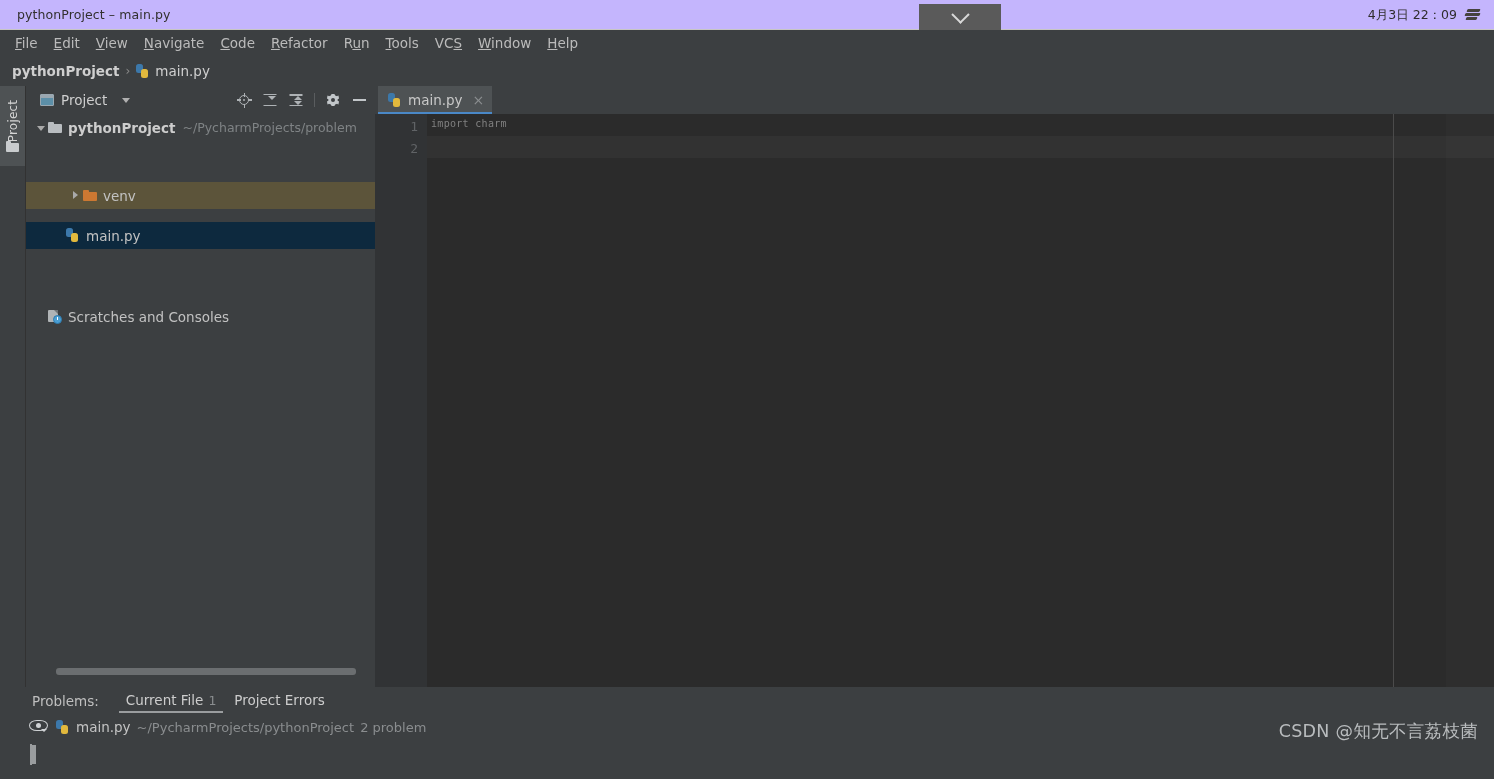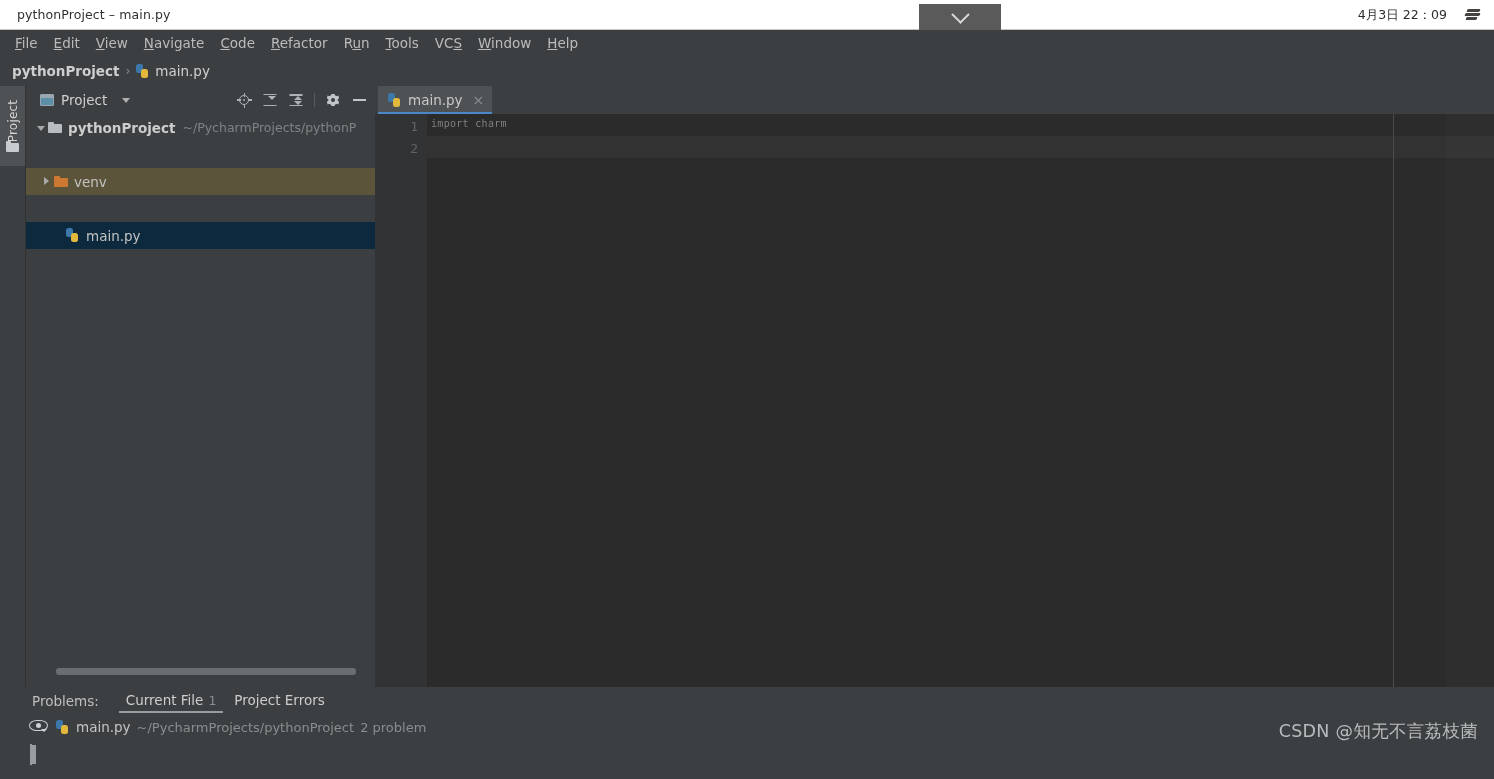--- a/index.html
+++ b/index.html
@@ -11,41 +11,41 @@
     font-family: "DejaVu Sans", "Liberation Sans", sans-serif;
     overflow: hidden;
     position: relative;
     -webkit-font-smoothing: antialiased;
   }
   .app { position: relative; width: 1494px; height: 779px; background: #3c3f41; }
 
   
   .titlebar {
     position: absolute; left: 0; top: 0; width: 1494px; height: 30px;
-    background: #ffffff;
+    background: #c4b5fd;
     display: flex; align-items: center;
     border-bottom: 1px solid #c8c6c4;
     box-sizing: border-box;
   }
   .titlebar-text {
     font-size: 12.5px; color: #32302f; margin-left: 17px; letter-spacing: 0.1px;
   }
   .titlebar-dropdown {
     position: absolute; left: 919px; top: 4px; width: 82px; height: 26px;
     background: #5a5a5a;
     display: flex; align-items: center; justify-content: center;
   }
   .chev {
     width: 11px; height: 11px;
     border-right: 2px solid #d8d8d8; border-bottom: 2px solid #d8d8d8;
     transform: rotate(45deg) translate(-2px,-2px);
   }
   .titlebar-right {
     position: absolute; right: 12px; top: 0; height: 30px;
-    display: flex; align-items: center; gap: 18px;
+    display: flex; align-items: center; gap: 8px;
   }
   .tb-clock { font-size: 12.5px; color: #2f2d2c; }
   .tb-tray { width: 17px; height: 14px; position: relative; }
   .tb-tray .bar {
     position: absolute; background: #46423f; border-radius: 1px;
   }
   .tb-tray .b1 { left: 2px; top: 1px; width: 13px; height: 3px; transform: skewX(-22deg); }
   .tb-tray .b2 { left: 0px; top: 5px; width: 15px; height: 3px; transform: skewX(-22deg); }
   .tb-tray .b3 { left: 1px; top: 9px; width: 11px; height: 3px; transform: skewX(-22deg); }
 
@@ -454,24 +454,24 @@
 
       <div class="tree-row" style="top:0">
         <span class="tw-arrow"><span class="a-down"></span></span>
         <span class="tree-icon">
           <span class="folder-ico" style="width:14px;height:12px">
             <span class="tabf" style="background:#b9bdc0;width:6px;height:3px"></span>
             <span class="body" style="background:#b9bdc0;width:14px;height:9px;top:2px"></span>
           </span>
         </span>
         <span class="node-label bold">pythonProject</span>
-        <span class="node-path">~/PycharmProjects/pythonP</span>
-      </div>
-
-      <div class="tree-row hovered" style="top:27px;padding-left:14px">
+        <span class="node-path">~/PycharmProjects/problem</span>
+      </div>
+
+      <div class="tree-row hovered" style="top:41px;padding-left:43px">
         <span class="tw-arrow"><span class="a-right"></span></span>
         <span class="tree-icon">
           <span class="folder-ico" style="width:14px;height:12px">
             <span class="tabf" style="background:#cc7832;width:6px;height:3px"></span>
             <span class="body" style="background:#cc7832;width:14px;height:9px;top:2px"></span>
           </span>
         </span>
         <span class="node-label">venv</span>
       </div>
 
@@ -480,20 +480,30 @@
         <span class="tree-icon">
           <span class="pyicon">
               <span class="pb blue"></span>
               <span class="pb yel"></span>
             </span>
         </span>
         <span class="node-label">main.py</span>
       </div>
 
 
+      <div class="tree-row" style="top:108px;padding-left:21px">
+        <span class="tree-icon">
+          <span class="ico-scratch">
+              <span class="page"></span>
+              <span class="fold"></span>
+              <span class="clock"></span>
+            </span>
+        </span>
+        <span class="node-label">Scratches and Consoles</span>
+      </div>
 
     </div>
 
     <div class="panel-scroll"></div>
   </div>
 
   <div class="editor-area">
 
     <div class="tabbar">
       <div class="etab">

